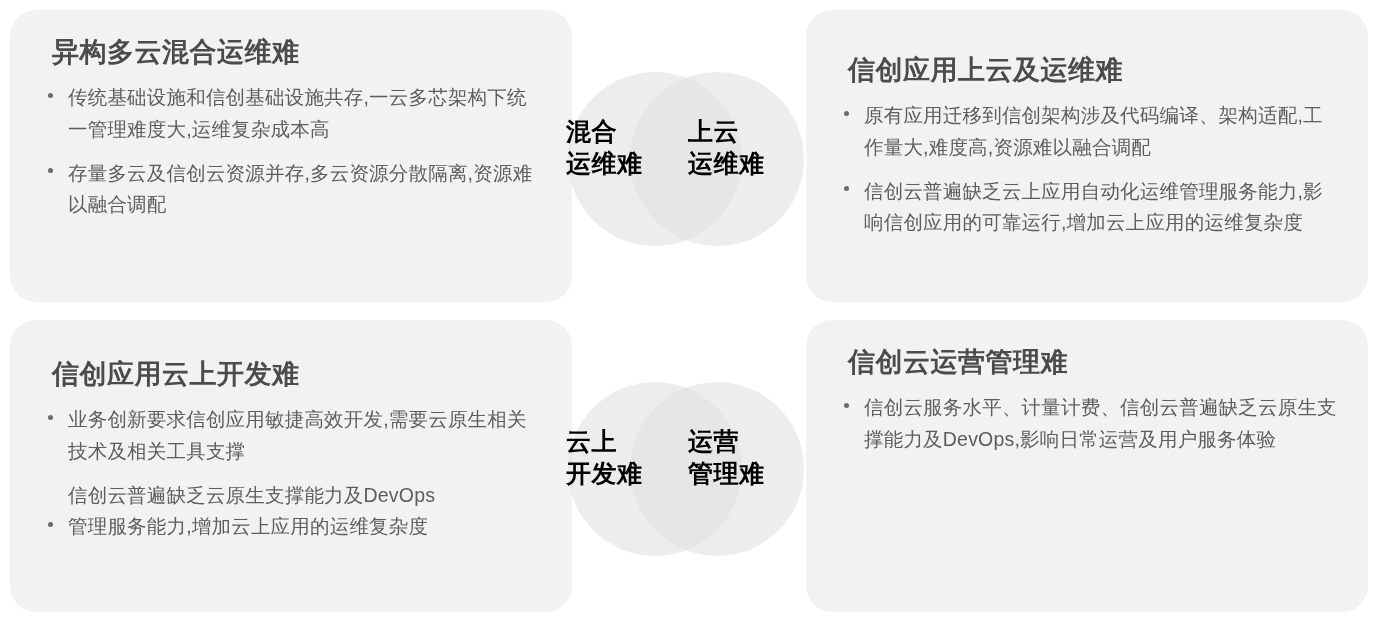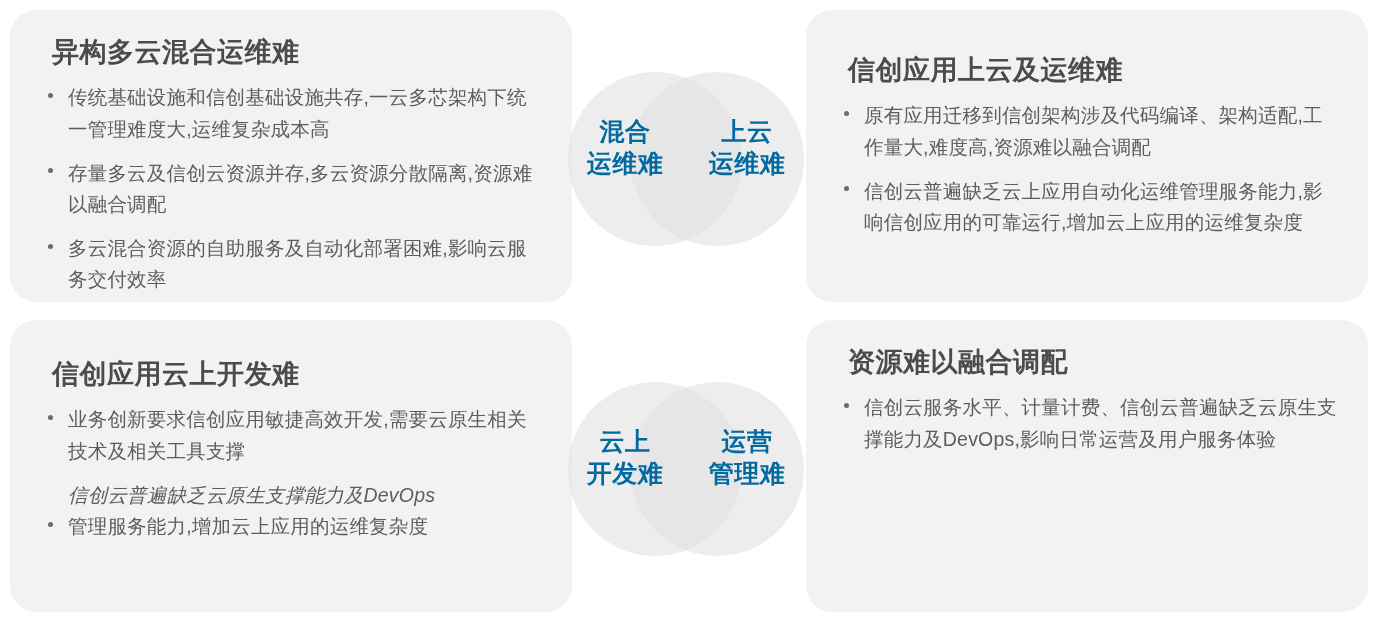--- a/index.html
+++ b/index.html
@@ -62,21 +62,21 @@
     position: absolute;
     left: 4px;
     top: 0.56em;
     width: 5px;
     height: 5px;
     border-radius: 50%;
     background: #6b6b6b;
   }
   
   .bullet.dot-line2 .dot { top: 2.18em; }
-  .bullet .pre-line { display: block; font-style: italic; }
+  .bullet .pre-line { display: block; }
 
   
   .venn {
     position: absolute;
     width: 236px;
     height: 174px;
   }
   .venn-top    { left: 568px; top: 72px; }
   .venn-bottom { left: 568px; top: 382px; }
 
@@ -88,24 +88,24 @@
     border-radius: 50%;
     background: rgba(226, 226, 226, 0.62);
   }
   .circle-left  { left: 0; }
   .circle-right { left: 62px; }
 
   .venn-label {
     position: absolute;
     top: 44px;
     width: 118px;
-    text-align: center;
+    text-align: left;
     font-size: 25px;
     font-weight: bold;
-    color: #0369a1;
+    color: #000000;
     line-height: 1.26;
     letter-spacing: 0.5px;
     z-index: 3;
   }
   .venn-label .l1 { display: block; }
   .venn-label .l2 { display: block; }
   .label-left  { left: -2px; }
   .label-right { left: 120px; }
 </style>
 </head>
@@ -116,24 +116,20 @@
   <div class="card card-tl">
     <div class="card-title">异构多云混合运维难</div>
     <ul class="bullets">
       <li class="bullet">
         <span class="dot"></span>
         <span>传统基础设施和信创基础设施共存,一云多芯架构下统一管理难度大,运维复杂成本高</span>
       </li>
       <li class="bullet">
         <span class="dot"></span>
         <span>存量多云及信创云资源并存,多云资源分散隔离,资源难以融合调配</span>
-      </li>
-      <li class="bullet">
-        <span class="dot"></span>
-        <span>多云混合资源的自助服务及自动化部署困难,影响云服务交付效率</span>
       </li>
     </ul>
   </div>
 
   <div class="card card-tr">
     <div class="card-title">信创应用上云及运维难</div>
     <ul class="bullets">
       <li class="bullet">
         <span class="dot"></span>
         <span>原有应用迁移到信创架构涉及代码编译、架构适配,工作量大,难度高,资源难以融合调配</span>
@@ -154,21 +150,21 @@
       </li>
       <li class="bullet dot-line2">
         <span class="dot"></span>
         <span class="pre-line">信创云普遍缺乏云原生支撑能力及DevOps</span>
         <span>管理服务能力,增加云上应用的运维复杂度</span>
       </li>
     </ul>
   </div>
 
   <div class="card card-br">
-    <div class="card-title">资源难以融合调配</div>
+    <div class="card-title">信创云运营管理难</div>
     <ul class="bullets">
       <li class="bullet">
         <span class="dot"></span>
         <span>信创云服务水平、计量计费、信创云普遍缺乏云原生支撑能力及DevOps,影响日常运营及用户服务体验</span>
       </li>
     </ul>
   </div>
 
   <div class="venn venn-top">
     <div class="circle circle-left"></div>

